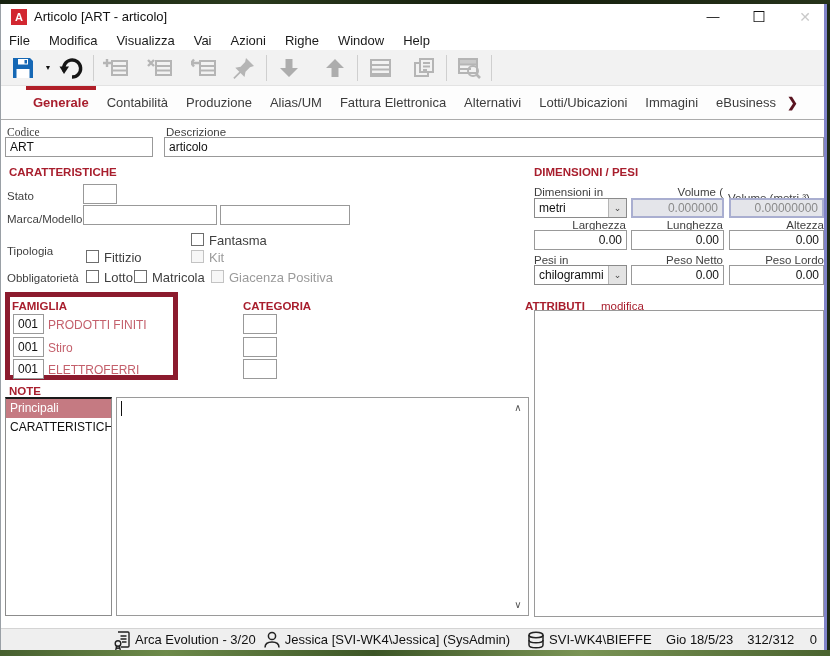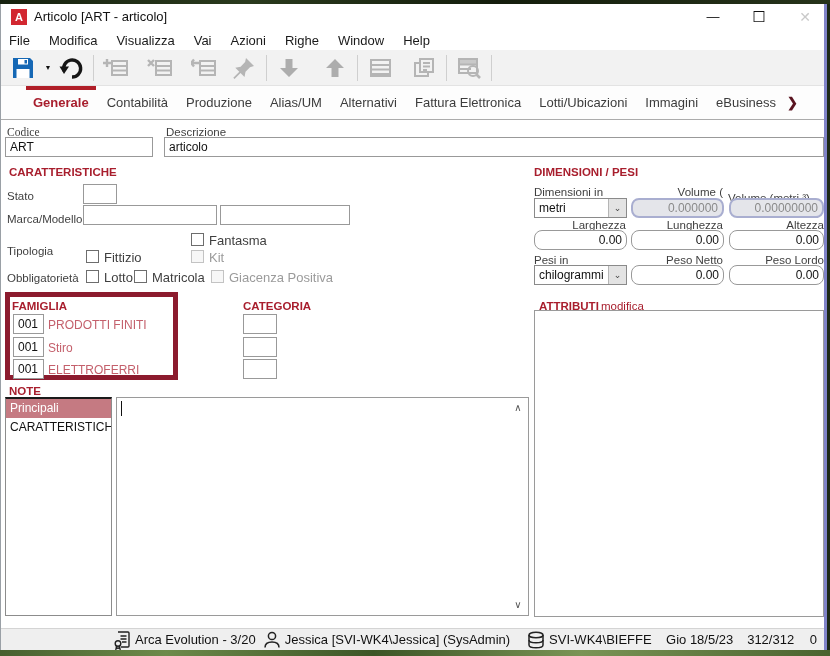--- a/index.html
+++ b/index.html
@@ -46,21 +46,21 @@
   .tab.active { color:#a81e2d; font-weight:bold; }
   .tab.active::before { content:""; position:absolute; left:2px; right:2px; top:0; height:4px; background:#b01e28; }
   .tab-chevron { font-size:13px; color:#5a1420; font-weight:bold; margin-left:2px; }
 
   
   .form { position:absolute; left:0; top:116px; right:0; bottom:22px; background:#fff; }
   .lbl { position:absolute; font-size:11.5px; color:#3f3f3f; white-space:nowrap; }
   .hdr { position:absolute; font-size:11.5px; font-weight:bold; color:#a81e2d; white-space:nowrap; }
   .tbox { position:absolute; border:1px solid #999; background:#fff; font-size:12px; color:#111;
     padding:0 4px; font-family:"Liberation Sans",sans-serif; height:20px; }
-  .num { text-align:right;border-radius:8px; }
+  .num { text-align:right; }
   .ro { background:#e4e5ea; border:2px solid #a9aed0; color:#8a8a8a; }
   .combo { position:absolute; height:20px; border:1px solid #8a8a8a; background:#fff; display:flex; }
   .combo .val { flex:1; font-size:12px; color:#111; padding:2px 4px; overflow:hidden; white-space:nowrap; }
   .combo .btn { width:18px; background:#e3e3e3; border-left:1px solid #b5b5b5; display:flex;
     align-items:center; justify-content:center; font-size:9px; color:#444; }
   .cb { position:absolute; width:13px; height:13px; border:1px solid #6d6d6d; background:#fff; }
   .cb.disabled { border-color:#c3c3c3; background:#f7f7f7; }
   .cb-lbl { position:absolute; font-size:13px; color:#3f3f3f; white-space:nowrap; }
   .cb-lbl.disabled { color:#9b9b9b; }
 
@@ -197,22 +197,22 @@
         </svg>
       </div>
       <div class="tsep"></div>
     </div>
 
     <div class="tabstrip">
       <div class="tab active">Generale</div>
       <div class="tab">Contabilità</div>
       <div class="tab">Produzione</div>
       <div class="tab">Alias/UM</div>
+      <div class="tab">Fattura Elettronica</div>
       <div class="tab">Alternativi</div>
-      <div class="tab">Fattura Elettronica</div>
       <div class="tab">Lotti/Ubicazioni</div>
       <div class="tab">Immagini</div>
       <div class="tab">eBusiness</div>
       <div class="tab-chevron">❯</div>
     </div>
 
     <div class="form">
 
       <div class="lbl" style="left:6px; top:6px;font-family:Liberation Serif, serif;">Codice</div>
       <input class="tbox" style="left: 4px; top: 17px; width: 148px;" value="ART">
@@ -277,21 +277,21 @@
       <input class="tbox" style="left: 12px; top: 217px; width: 31px;" value="001">
       <div class="fam-label" style="left:47px; top:221px;">Stiro</div>
       <input class="tbox" style="left: 12px; top: 239px; width: 31px;" value="001">
       <div class="fam-label" style="left:47px; top:243px;">ELETTROFERRI</div>
 
       <div class="hdr" style="left:242px; top:180px;">CATEGORIA</div>
       <input class="tbox" style="left: 242px; top: 194px; width: 34px;" value="">
       <input class="tbox" style="left: 242px; top: 217px; width: 34px;" value="">
       <input class="tbox" style="left: 242px; top: 239px; width: 34px;" value="">
 
-      <div class="hdr" style="left:538px; top:180px;">ATTRIBUTI</div>
+      <div class="hdr" style="left:524px; top:180px;">ATTRIBUTI</div>
       <div class="link" style="left:600px; top:180px;">modifica</div>
       <div class="attr-box"></div>
 
       <div class="hdr" style="left:8px; top:265px;">NOTE</div>
       <div class="note-list">
         <div class="note-item selected">Principali</div>
         <div class="note-item">CARATTERISTICHE</div>
       </div>
       <div class="note-text">
         <div class="caret"></div>

